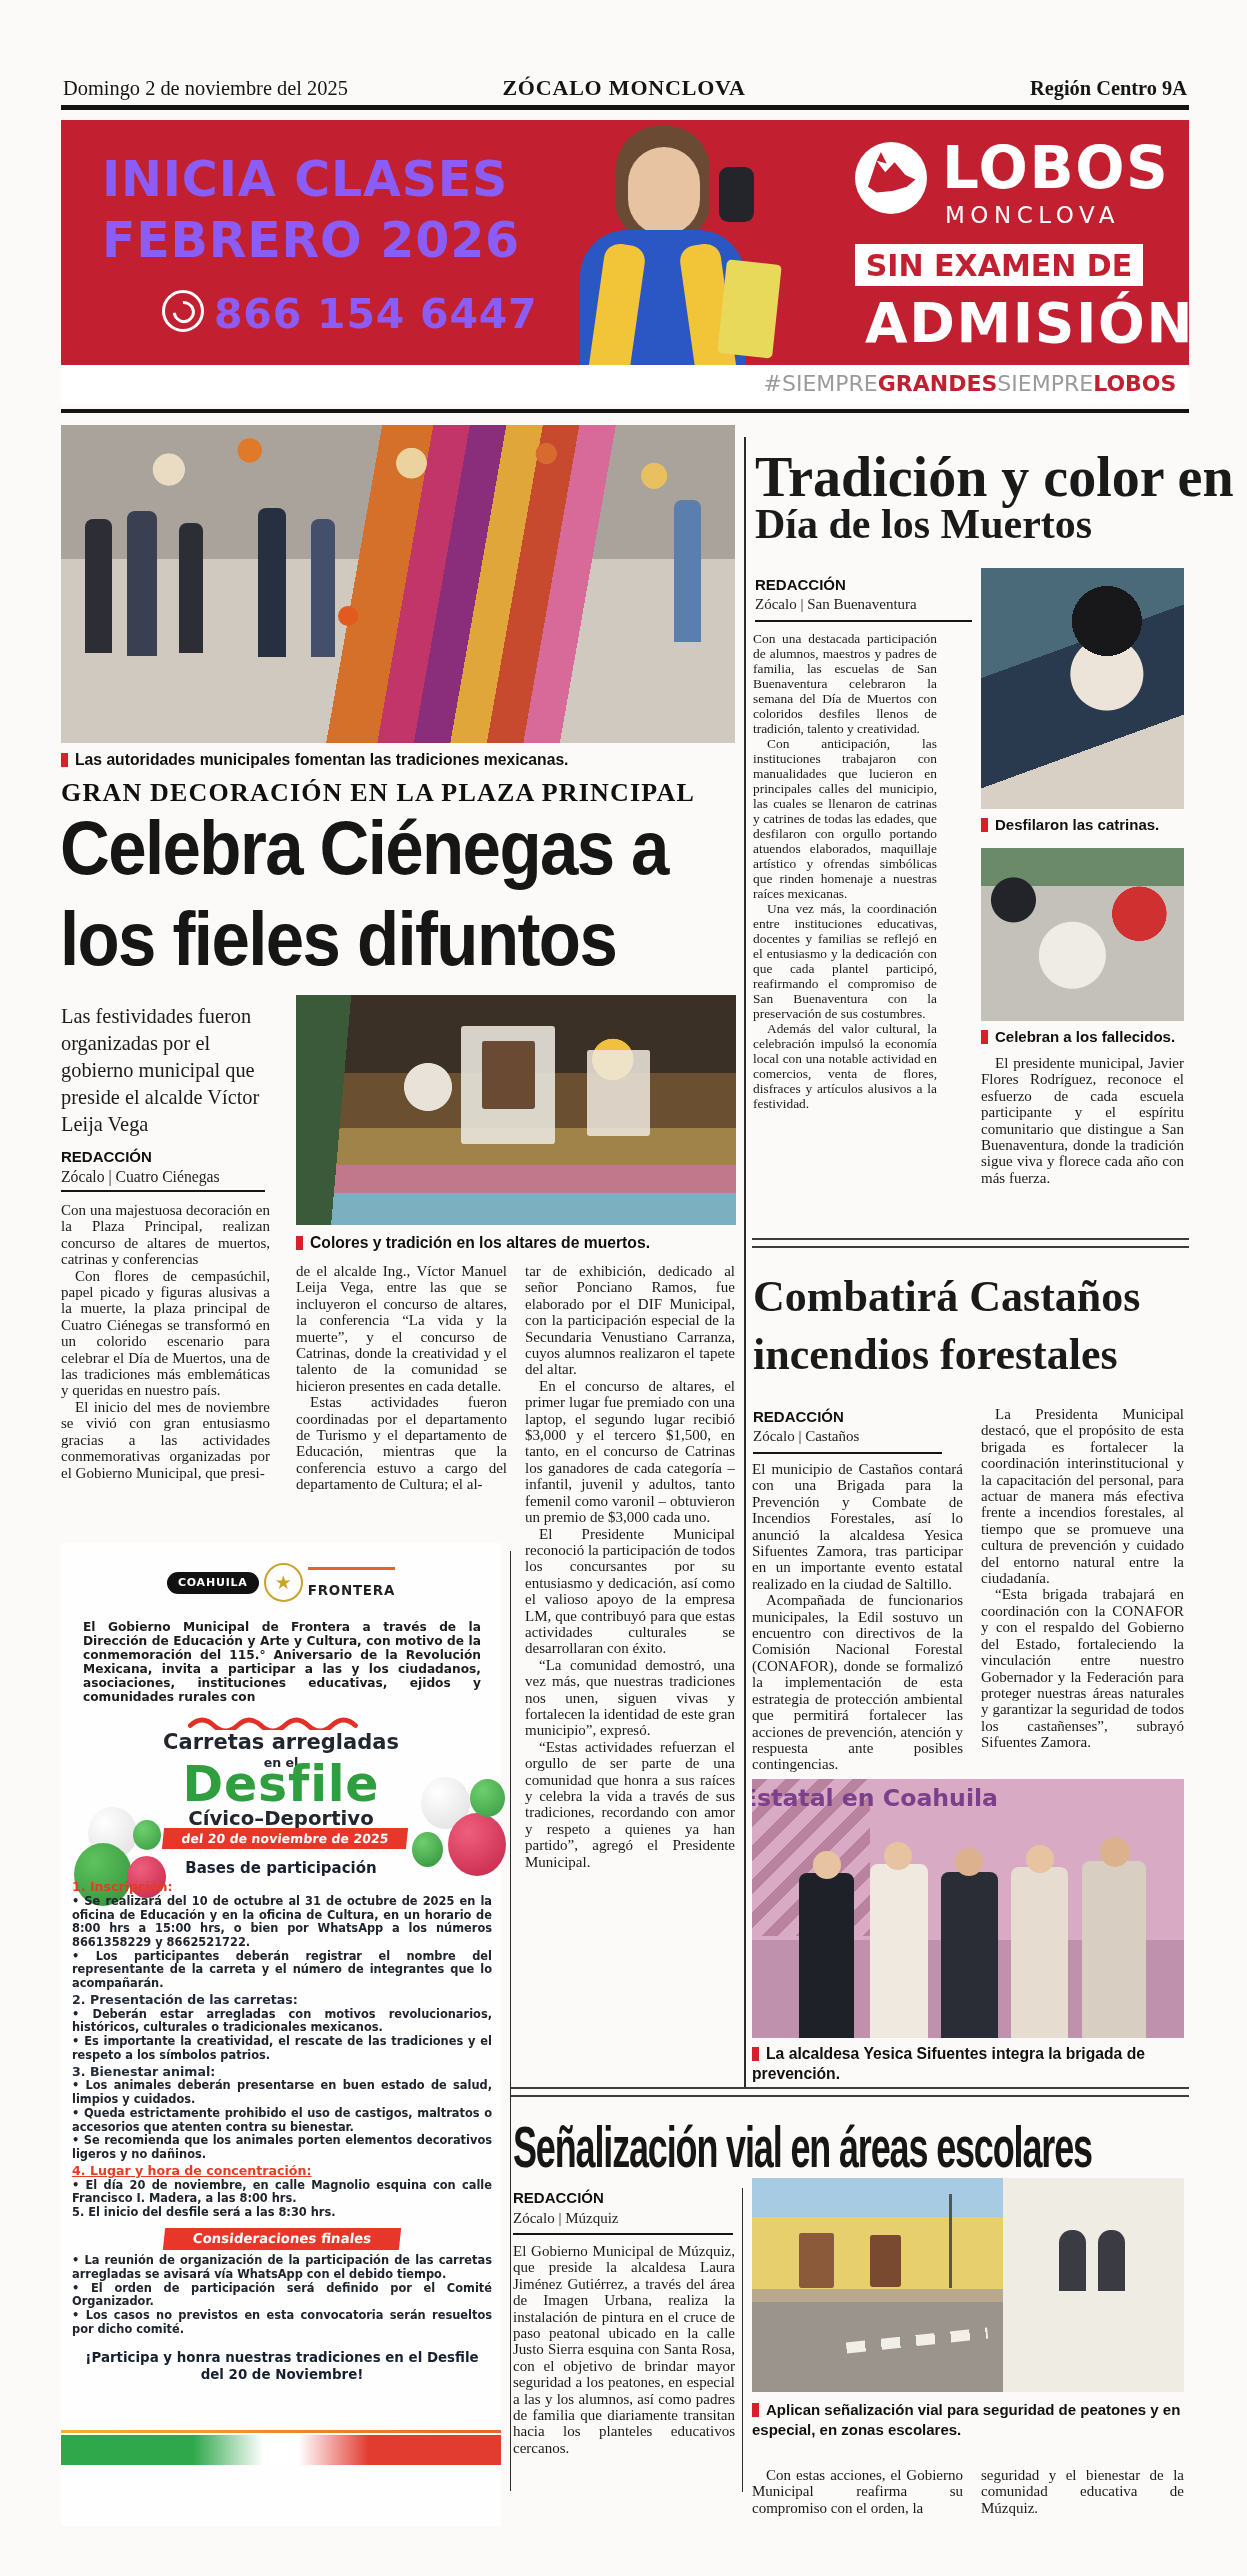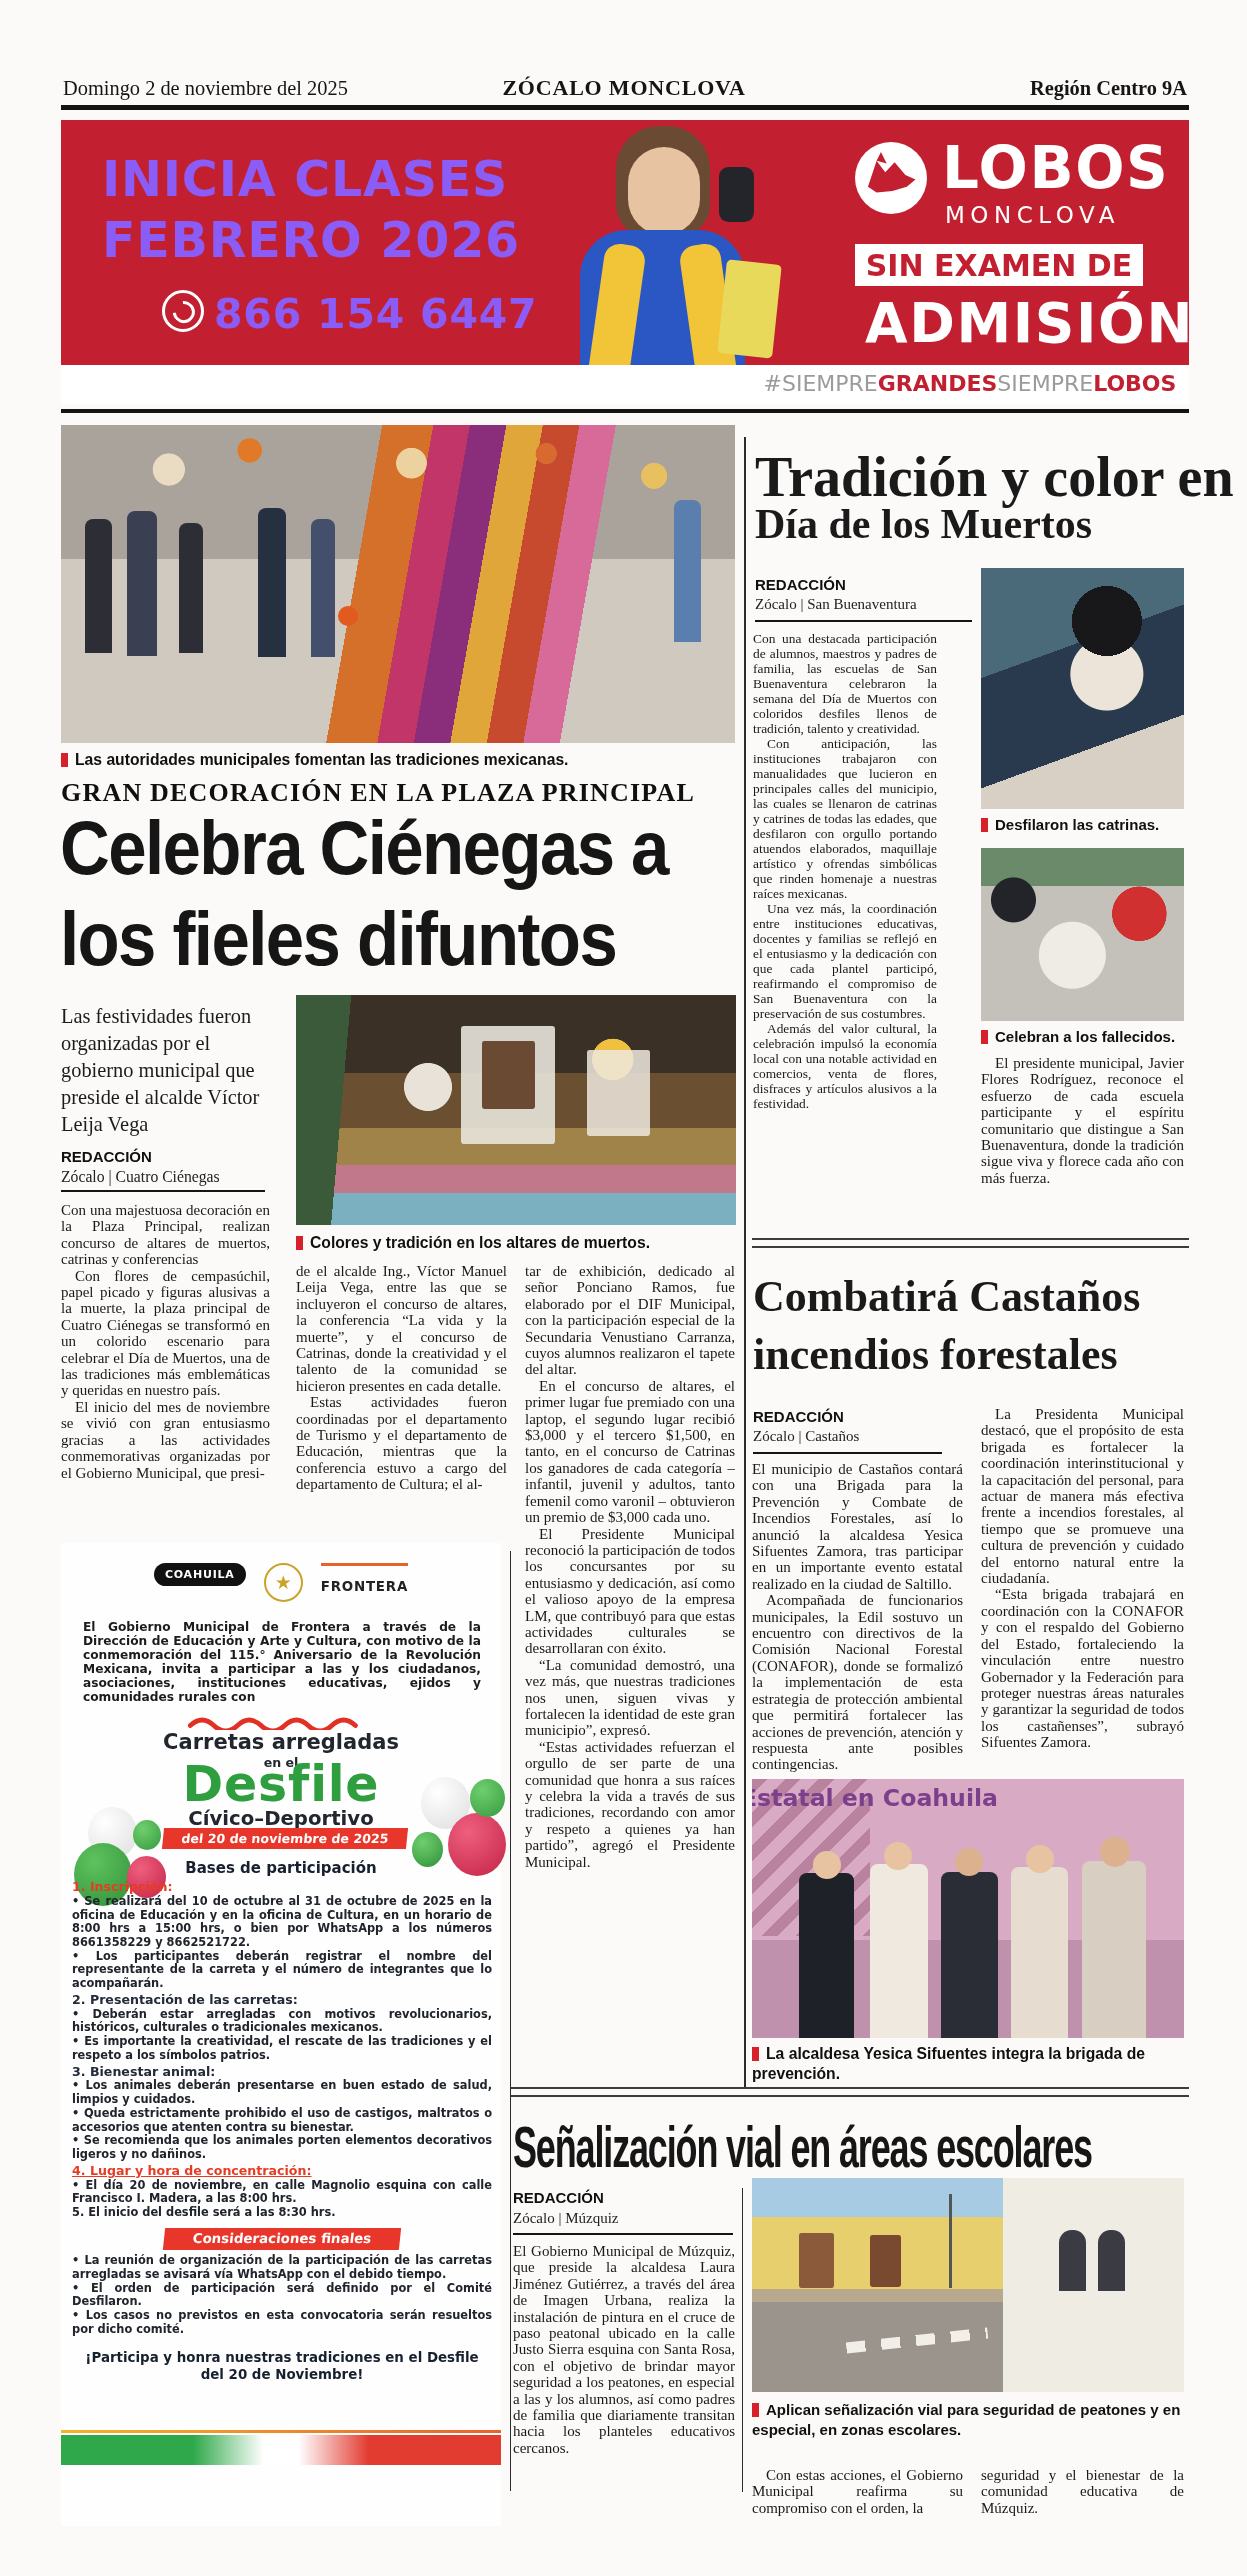--- a/index.html
+++ b/index.html
@@ -259,21 +259,21 @@
     <span class="capsq"></span><span>Aplican señalización vial para seguridad de peatones y en especial, en zonas escolares.</span>
   </div>
   <div class="abs body-col all-indent" style="left:752px;top:2467px;width:211px;height:86px;">
       <p>Con estas acciones, el Gobierno Municipal reafirma su compromiso con el orden, la</p>
     </div>
   <div class="abs body-col" style="left:981px;top:2467px;width:203px;height:71px;">
       <p>seguridad y el bienestar de la comunidad educativa de Múzquiz.</p>
     </div>
 
   <div id="flyer">
-    <div class="abs" style="left:0;top:20.4px;width:440px;display:flex;justify-content:center;gap:18px;align-items:flex-start;">
+    <div class="abs" style="left:0;top:20.4px;width:440px;display:flex;justify-content:center;gap:5px;align-items:center;">
       <span class="logo-pill">COAHUILA</span>
       <span style="width:35px;height:35px;border-radius:50%;border:2.4px solid #caa32a;display:flex;align-items:center;justify-content:center;color:#caa32a;font-size:19px;">★</span>
       <span class="dv b" style="font-size:13.4px;color:#222;border-top:3.1px solid #e8632b;padding-top:13px;letter-spacing:0.8px;">FRONTERA</span>
     </div>
     <div class="abs flyer-intro" style="left:22px;top:77px;width:398px;">El Gobierno Municipal de Frontera a través de la Dirección de Educación y Arte y Cultura, con motivo de la conmemoración del 115.° Aniversario de la Revolución Mexicana, invita a participar a las y los ciudadanos, asociaciones, instituciones educativas, ejidos y comunidades rurales con</div>
 
     <svg class="abs" style="left:126px;top:170px;" width="189" height="17.3" viewBox="0 0 240 22">
         <path d="M4 16 Q 19 2 34 16 T 64 16 T 94 16 T 124 16 T 154 16 T 184 16 T 214 16" stroke="#e33025" stroke-width="6" fill="none" stroke-linecap="round"></path>
       </svg>
     <div class="abs dv b" style="left:0;top:187px;width:440px;text-align:center;font-size:21px;color:#22262e;">Carretas arregladas</div>
@@ -311,21 +311,21 @@
           <div class="it">• Se recomienda que los animales porten elementos decorativos ligeros y no dañinos.</div>
         </div>
       <div class="sec-h sec-red" style="text-decoration:underline;">4. Lugar y hora de concentración:</div>
       <div>
           <div class="it">• El día 20 de noviembre, en calle Magnolio esquina con calle Francisco I. Madera, a las 8:00 hrs.</div>
           <div class="it">5. El inicio del desfile será a las 8:30 hrs.</div>
         </div>
       <div class="ribbon" style="width:236px;height:22px;margin:7.9px auto 4.7px auto;font-size:13.4px;transform:skewX(-6deg);">Consideraciones finales</div>
       <div>
           <div class="it">• La reunión de organización de la participación de las carretas arregladas se avisará vía WhatsApp con el debido tiempo.</div>
-          <div class="it">• El orden de participación será definido por el Comité Desfilaron.</div>
+          <div class="it">• El orden de participación será definido por el Comité Organizador.</div>
           <div class="it">• Los casos no previstos en esta convocatoria serán resueltos por dicho comité.</div>
         </div>
       <div class="closing" style="margin-top:12.6px;">¡Participa y honra nuestras tradiciones en el Desfile del 20 de Noviembre!</div>
     </div>
 
     <div class="abs" style="left:0;top:887px;width:440px;height:3.1px;background:linear-gradient(90deg,#f2b32a,#e8632b);"></div>
     <div class="abs" style="left:0;top:892px;width:440px;height:30px;background:linear-gradient(90deg,#2ea84a 0 30%,#ffffff 46% 54%,#e23b30 70% 100%);"></div>
   </div>
 
 </div>

